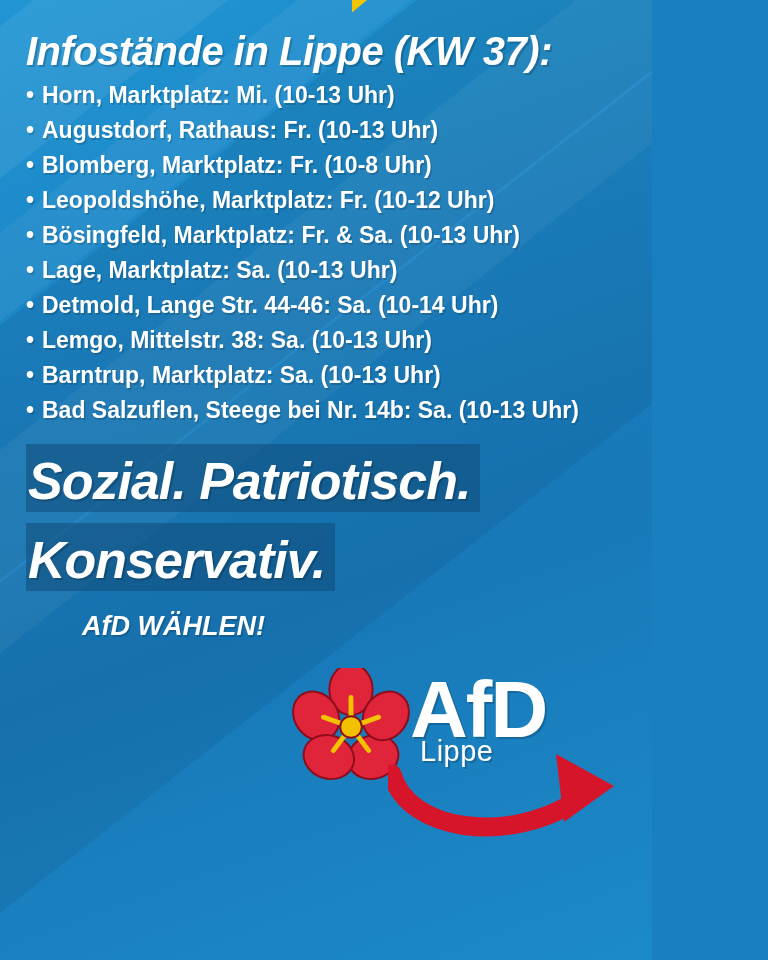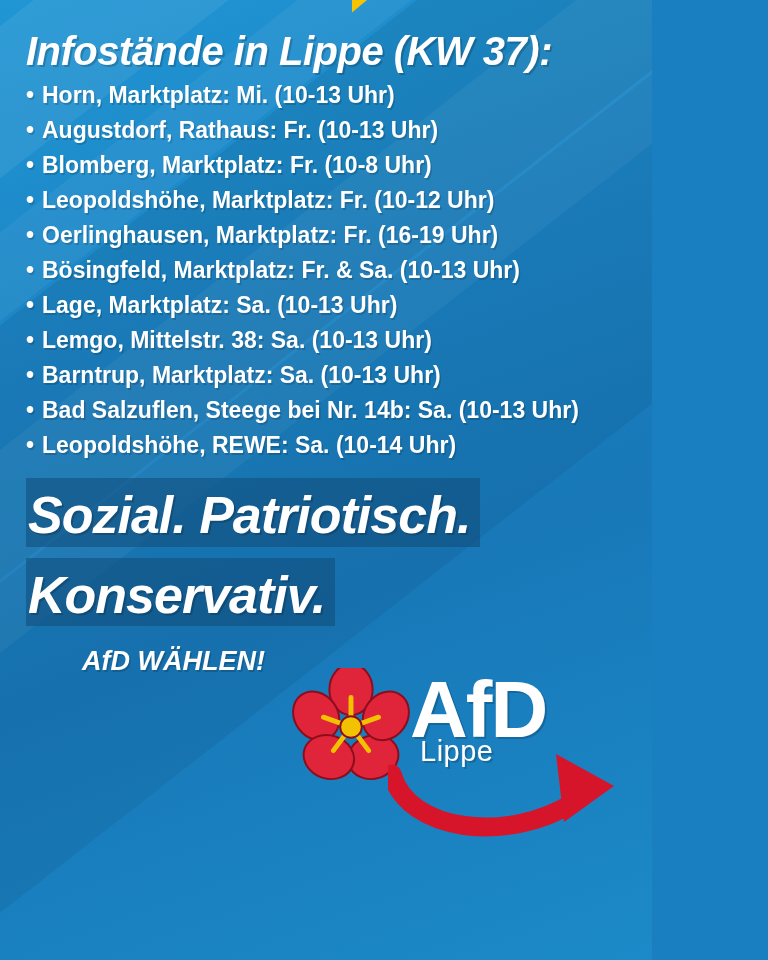--- a/index.html
+++ b/index.html
@@ -183,27 +183,26 @@
   </div>
 
   <div class="content">
     <h1 class="headline">Infostände in Lippe (KW 37):</h1>
 
     <ul class="list">
       <li><span class="bullet">•</span><span>Horn, Marktplatz: Mi. (10-13 Uhr)</span></li>
       <li><span class="bullet">•</span><span>Augustdorf, Rathaus: Fr. (10-13 Uhr)</span></li>
       <li><span class="bullet">•</span><span>Blomberg, Marktplatz: Fr. (10-8 Uhr)</span></li>
       <li><span class="bullet">•</span><span>Leopoldshöhe, Marktplatz: Fr. (10-12 Uhr)</span></li>
-      <li><span class="bullet">•</span><span>Oerlinghausen, Marktplatz: Fr. (16-19 Uhr)</span></li>
       <li><span class="bullet">•</span><span>Bösingfeld, Marktplatz: Fr. &amp; Sa. (10-13 Uhr)</span></li>
       <li><span class="bullet">•</span><span>Lage, Marktplatz: Sa. (10-13 Uhr)</span></li>
+      <li><span class="bullet">•</span><span>Detmold, Lange Str. 44-46: Sa. (10-14 Uhr)</span></li>
       <li><span class="bullet">•</span><span>Lemgo, Mittelstr. 38: Sa. (10-13 Uhr)</span></li>
       <li><span class="bullet">•</span><span>Barntrup, Marktplatz: Sa. (10-13 Uhr)</span></li>
       <li><span class="bullet">•</span><span>Bad Salzuflen, Steege bei Nr. 14b: Sa. (10-13 Uhr)</span></li>
-      <li><span class="bullet">•</span><span>Leopoldshöhe, REWE: Sa. (10-14 Uhr)</span></li>
     </ul>
 
     <div class="slogan">
       <div><span class="line l1">Sozial. Patriotisch.</span></div>
       <div><span class="line l2">Konservativ.</span></div>
     </div>
 
     <div class="callout">
       <div>AfD WÄHLEN!</div>
     </div>

